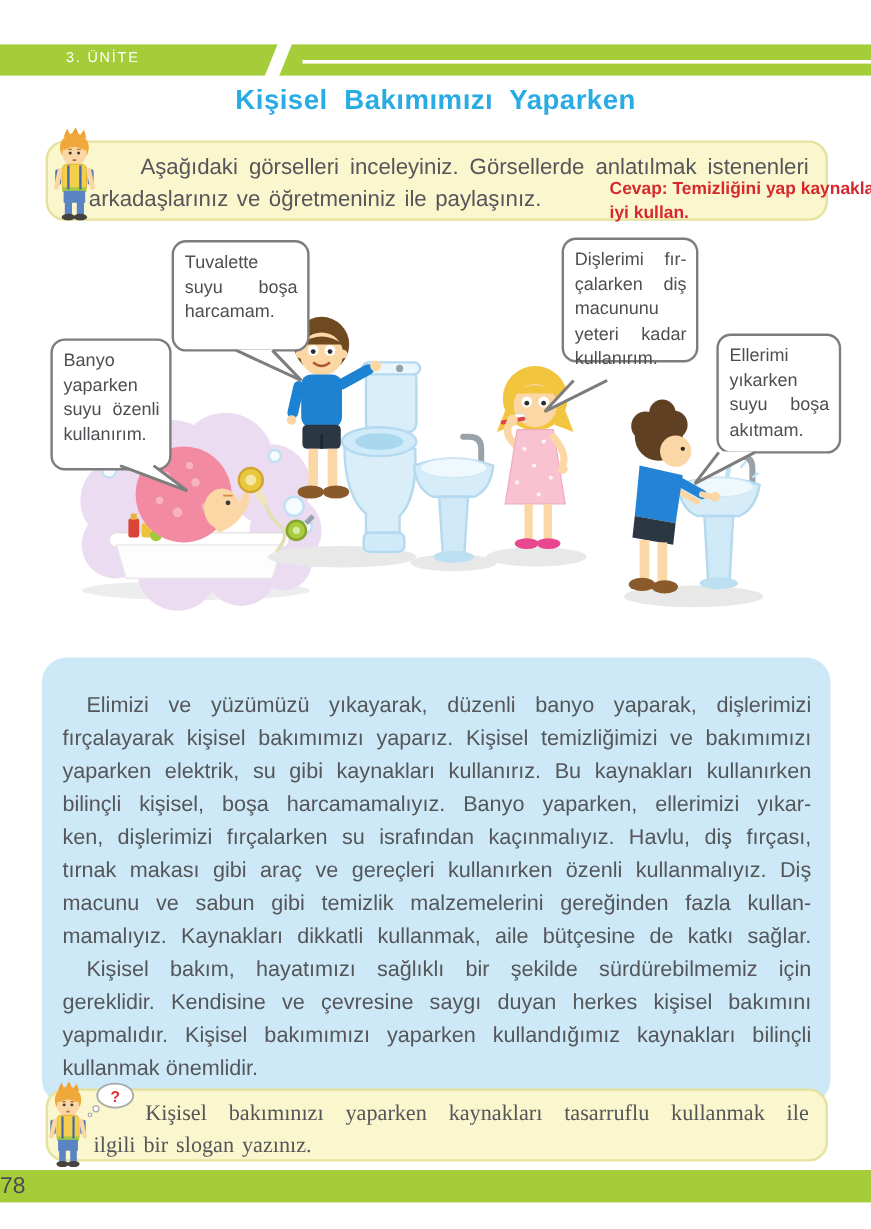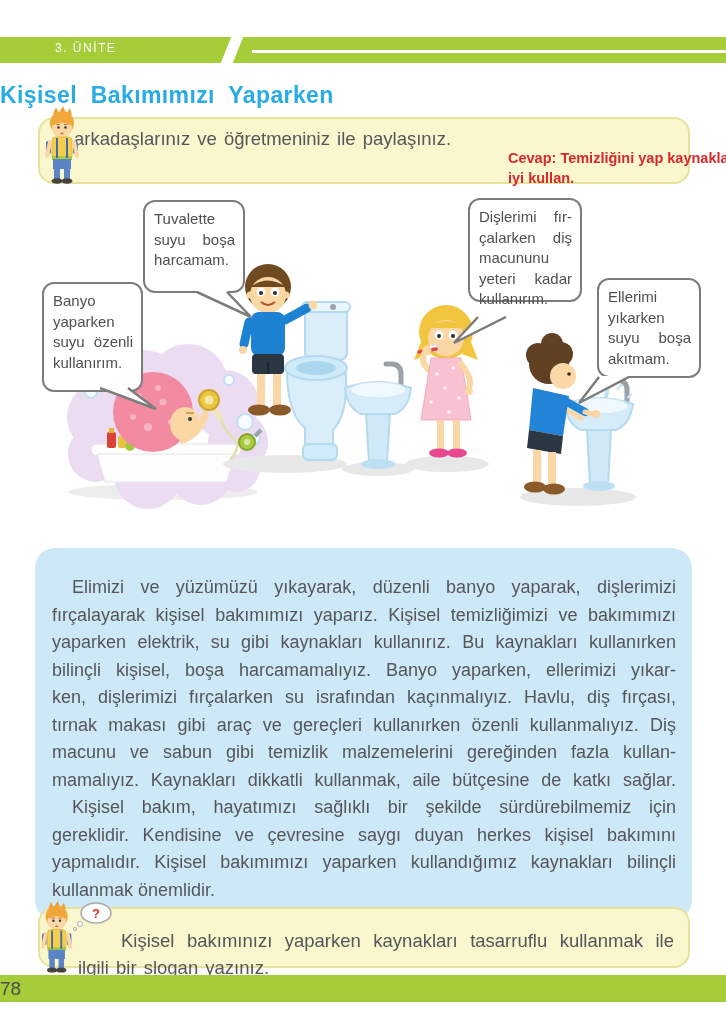--- a/index.html
+++ b/index.html
@@ -5,42 +5,42 @@
   html,body{margin:0;padding:0;background:#fff;}
   .page{position:relative;width:726px;height:1024px;background:#fff;overflow:hidden;
         font-family:"Liberation Sans",sans-serif;color:#55565a;}
 
   
   .header-bar{position:absolute;left:0;top:37px;width:726px;height:26px;background:#a5cd39;}
   .header-slash{position:absolute;left:226px;top:-2px;width:12px;height:30px;background:#fff;transform:skewX(-22deg);}
   .header-stripe{position:absolute;left:252px;right:0;top:13px;height:3px;background:#fff;}
   .unit-label{position:absolute;left:55px;top:4px;color:#fff;font-size:12px;letter-spacing:1.5px;}
 
-  .page-title{position:absolute;top:70px;left:0;width:100%;color:#29abe3;
-              font-size:23px;font-weight:bold;word-spacing:7px;letter-spacing:.4px;margin-top:12px;}
+  .page-title{position:absolute;top:70px;left:0;width:100%;text-align:center;color:#29abe3;
+              font-size:23px;font-weight:bold;word-spacing:7px;letter-spacing:.4px;}
 
   
   .instr-box{position:absolute;left:38px;width:652px;background:#faf6cd;border:2px solid #e6e29b;
              border-radius:16px;box-sizing:border-box;font-size:18.5px;line-height:26.5px;color:#55565a;
              word-spacing:2px;}
   .instr-top{top:117px;height:67px;padding:7px 14px 0 34px;}
-  .instr-bottom{top:907px;height:61px;padding:19px 14px 0 38px;}
+  .instr-bottom{top:907px;height:61px;padding:6px 14px 0 38px;font-family:Liberation Serif, serif;}
   .jl{text-align:justify;text-align-last:justify;}
   .ind{text-indent:43px;}
 
   .answer{position:absolute;left:508px;top:149px;color:#d7282d;font-weight:bold;font-size:14.5px;
           line-height:19.5px;white-space:nowrap;z-index:5;}
 
   
   .bubble{position:absolute;background:#fff;border:2.5px solid #7d7d7d;border-radius:12px;
           box-sizing:border-box;padding:7px 8px 6px 9px;color:#4e4f52;font-size:15px;line-height:20.5px;
           z-index:3;}
   .bubble .bl{text-align:justify;text-align-last:justify;white-space:nowrap;}
   .bubble .bl:last-child{text-align-last:left;}
-  #b-toilet{left:143px;top:200px;width:102px;height:93px;}
+  #b-toilet{left:143px;top:200px;width:115px;height:93px;}
   #b-bath{left:42px;top:282px;width:101px;height:110px;}
   #b-teeth{left:468px;top:198px;width:114px;height:104px;}
   #b-hands{left:597px;top:278px;width:104px;height:100px;}
   .tail{position:absolute;z-index:4;}
 
   .scene{position:absolute;left:33px;top:192px;z-index:1;}
   .mascot-top{position:absolute;left:33px;top:106px;z-index:6;}
   .mascot-bottom{position:absolute;left:28px;top:901px;z-index:6;}
 
   
@@ -61,20 +61,21 @@
 
   <div class="header-bar">
     <div class="unit-label">3. ÜNİTE</div>
     <div class="header-slash"></div>
     <div class="header-stripe"></div>
   </div>
 
   <div class="page-title">Kişisel Bakımımızı Yaparken</div>
 
   <div class="instr-box instr-top">
+    <div class="jl ind">Aşağıdaki görselleri inceleyiniz. Görsellerde anlatılmak istenenleri</div>
     <div>arkadaşlarınız ve öğretmeniniz ile paylaşınız.</div>
   </div>
 
   <div class="answer">
     <div>Cevap: Temizliğini yap kaynaklarını</div>
     <div>iyi kullan.</div>
   </div>
 
   <svg class="mascot-top" width="58" height="78" viewBox="0 0 58 78">
     <polygon points="20,8 23,1 26,8" fill="#ef9f35"></polygon>

